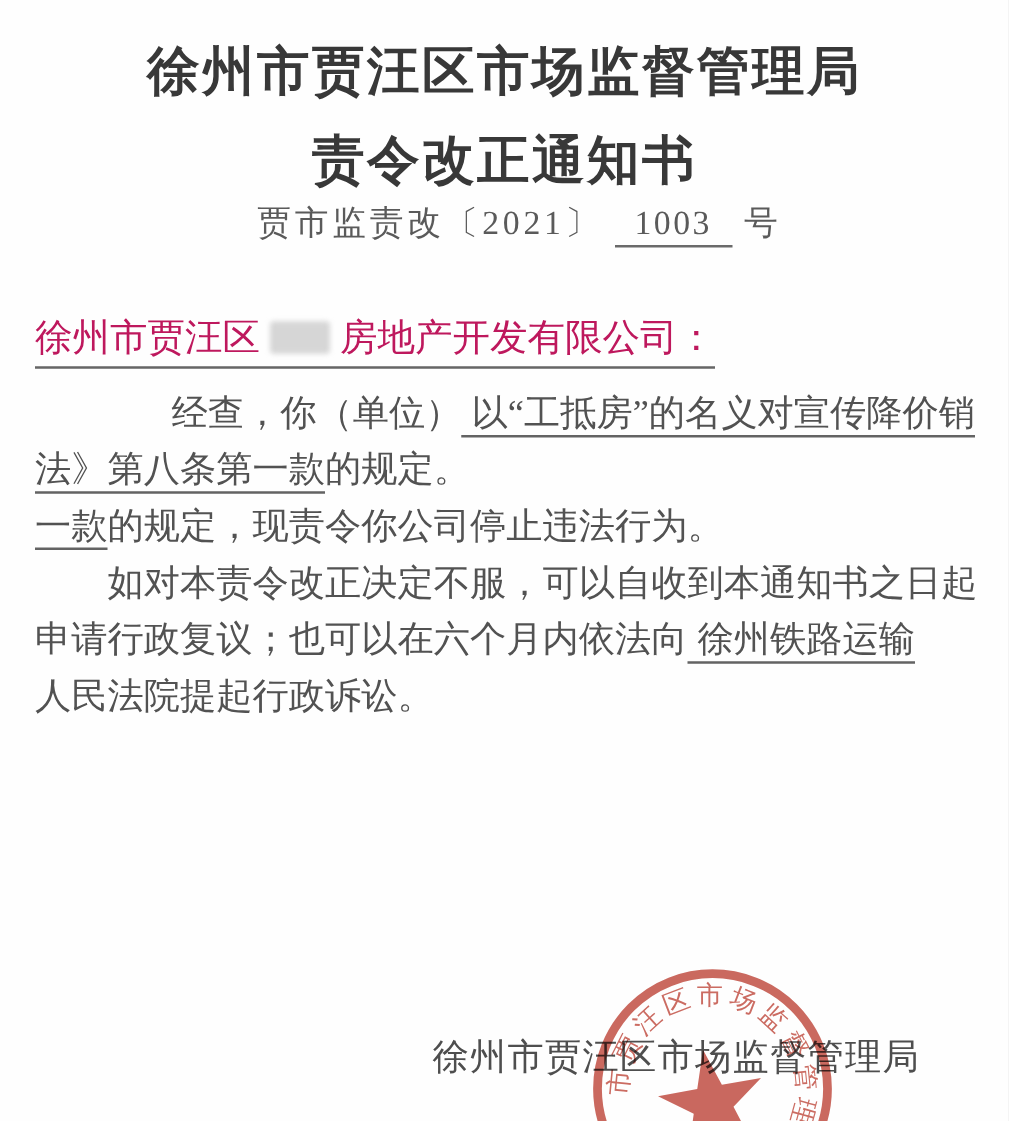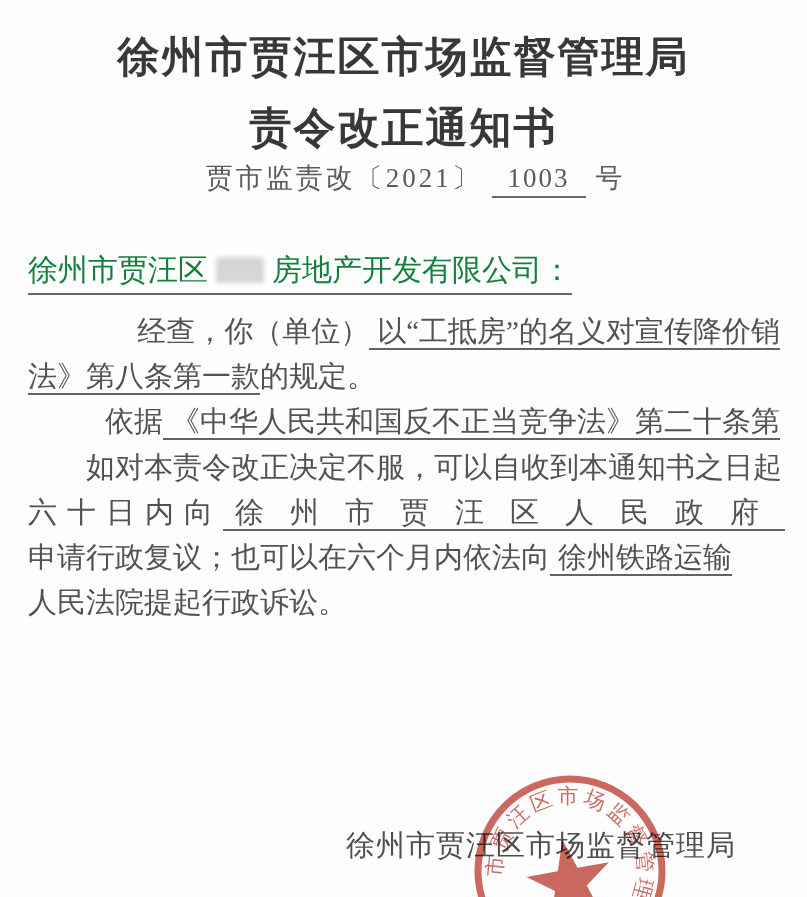--- a/index.html
+++ b/index.html
@@ -29,21 +29,21 @@
     display:inline-block;padding:0 16px 2px 16px;
     border-bottom:2px solid #6a6a6a;letter-spacing:2px;
   }
   
   .content{
     position:absolute;left:28px;top:250px;width:752px;
     font-size:29px;color:#525252;
   }
   .addressee{
     display:inline-block;
-    font-size:30px;color:#15803d;
+    font-size:30px;color:#be185d;
     border-bottom:2px solid #666;
     padding-bottom:2px;
     white-space:nowrap;
     margin-bottom:14px;
   }
   .redaction{
     display:inline-block;width:48px;height:26px;
     background:#d6d6d6;border-radius:3px;
     filter:blur(2px);
     vertical-align:-3px;margin:0 8px;
@@ -85,23 +85,22 @@
     <span>号</span>
   </div>
 
   <div class="content">
     <div class="addressee">
       <span>徐州市贾汪区</span><span class="redaction"></span><span>房地产开发有限公司：</span>
     </div>
     <div>
         <div class="doc-line indent"><span class="">经查，你（单位）</span><span class="u pad-l">以“工抵房”的名义对宣传降价销</span></div>
         <div class="doc-line"><span class="u">法》第八条第一款</span><span class="">的规定。</span></div>
-        <div class="doc-line indent"><span class="">依据</span><span class="u pad-l">《中华人民共和国反不正当竞争法》第二十条第</span></div>
+        <div class="doc-line"><span class="u">一款</span><span class="">的规定，现责令你公司停止违法行为。</span></div>
         <div class="doc-line indent"><span class="">如对本责令改正决定不服，可以自收到本通知书之日起</span></div>
-        <div class="doc-line"><span class=" sp1">六十日内向</span><span class="u sp2">徐州市贾汪区人民政府</span></div>
         <div class="doc-line"><span class="">申请行政复议；也可以在六个月内依法向</span><span class="u pad-l">徐州铁路运输</span></div>
         <div class="doc-line"><span class="">人民法院提起行政诉讼。</span></div>
       </div>
   </div>
 
   <div class="signature">徐州市贾汪区市场监督管理局</div>
 
   <svg class="seal" viewBox="0 0 196 196" xmlns="http://www.w3.org/2000/svg" aria-hidden="true">
     <defs>
       <path id="sealArc" d="M 30,98 A 68,68 0 1 1 166,98 A 68,68 0 1 1 30,98" fill="none"></path>

